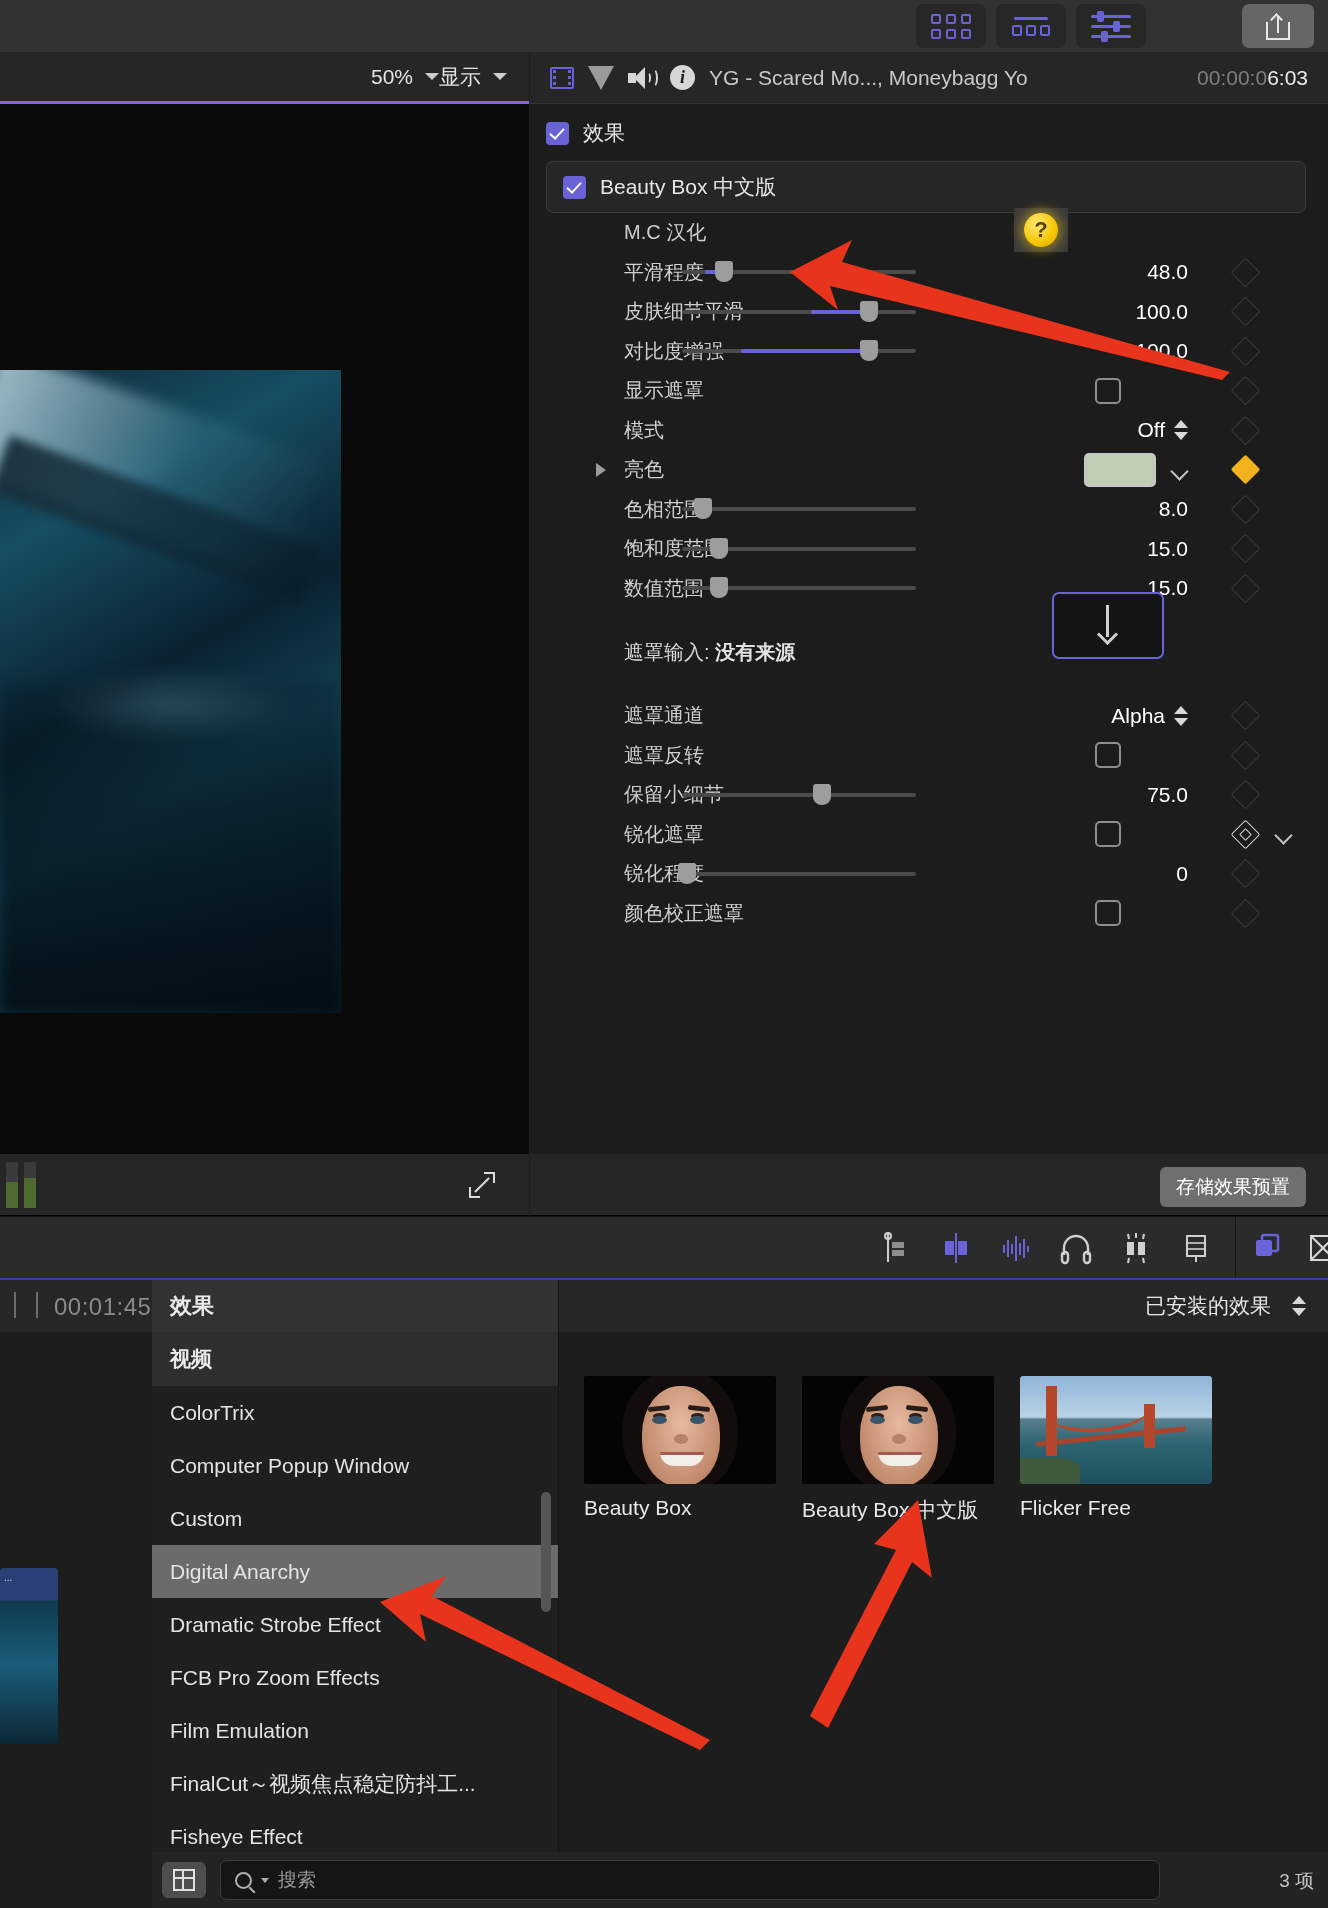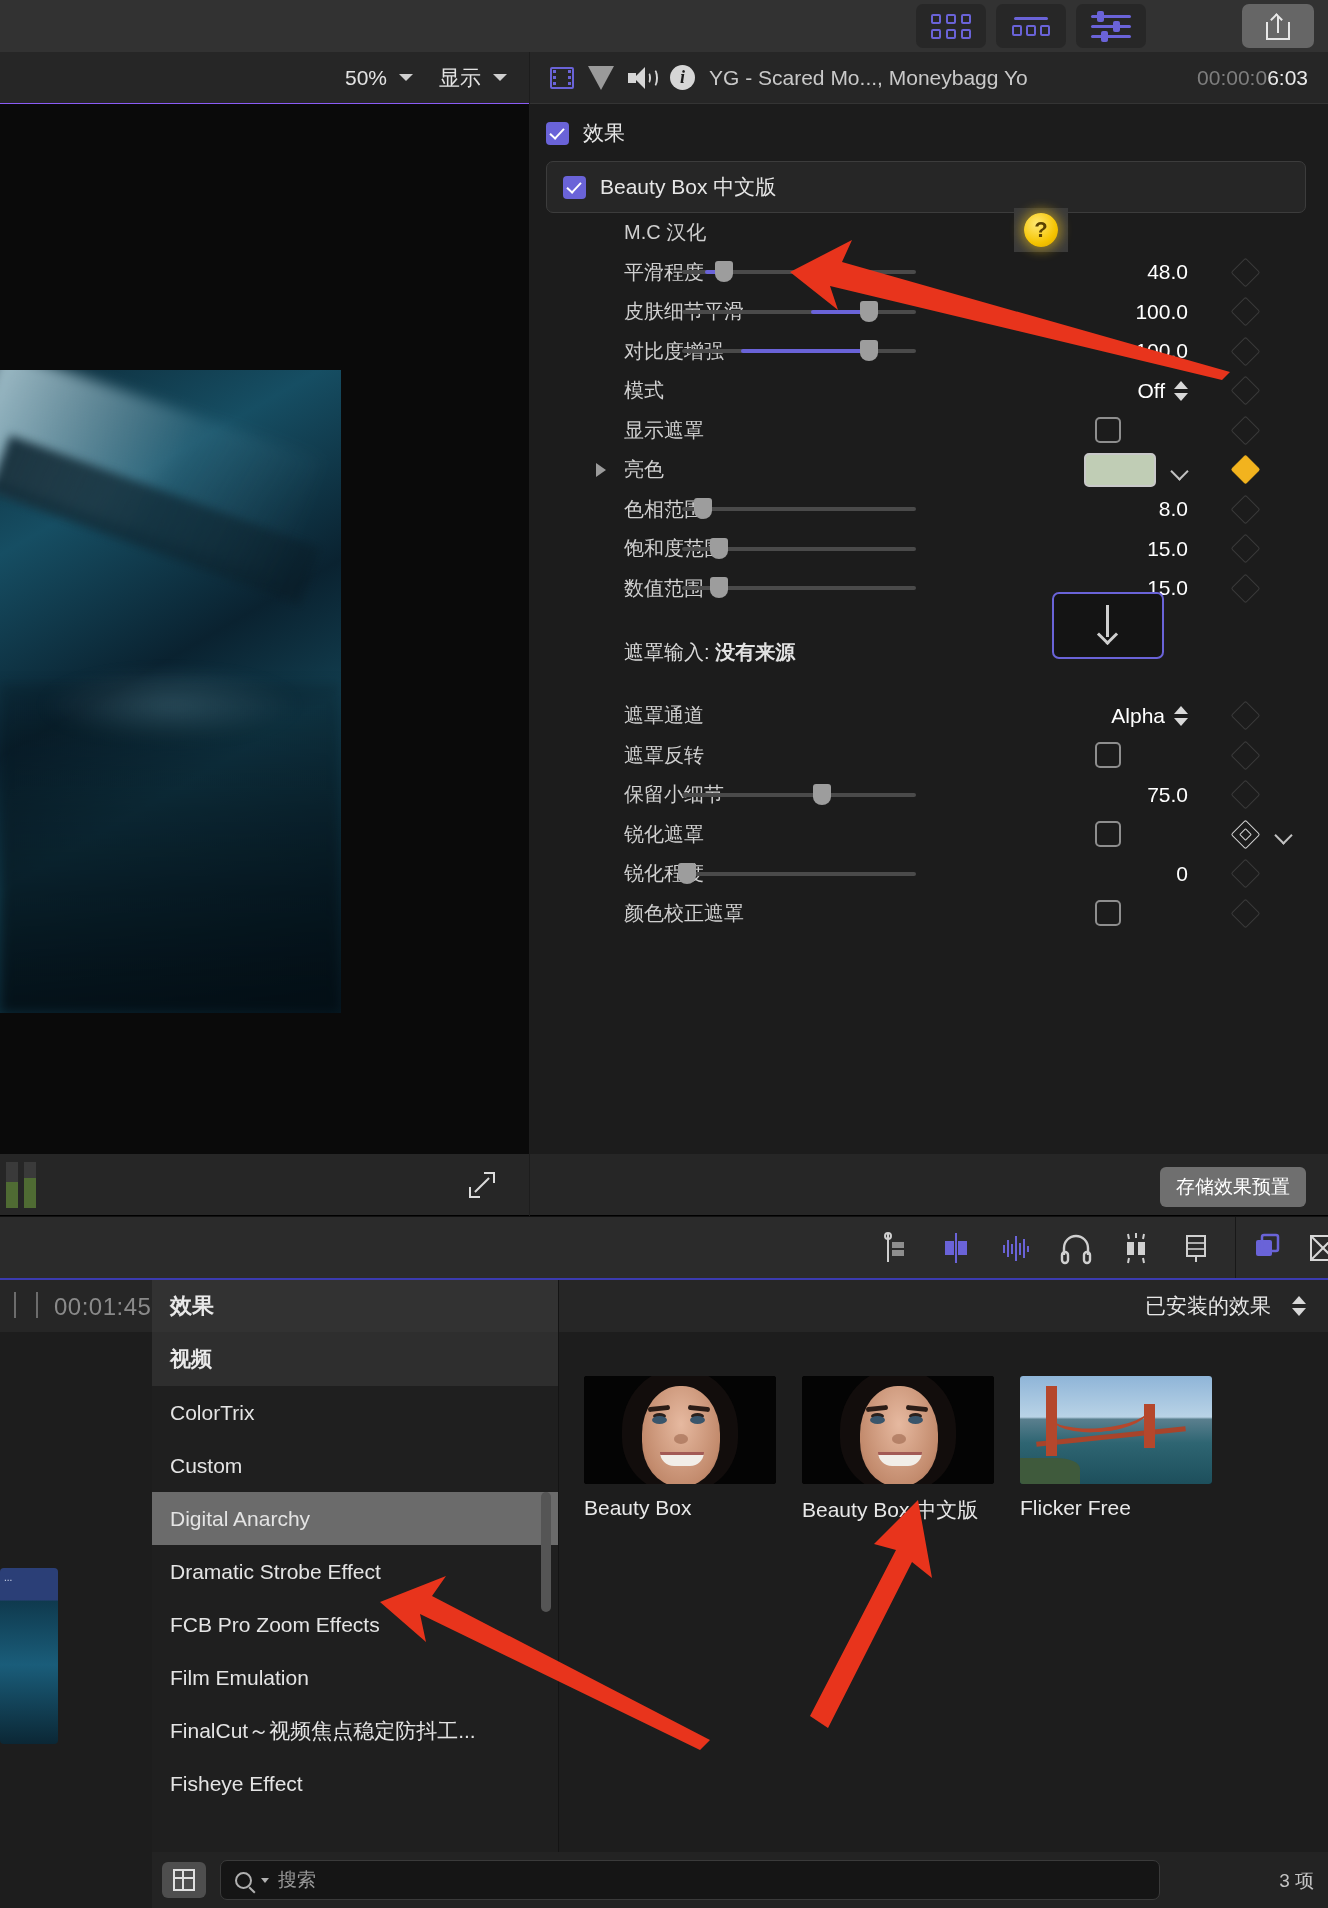--- a/index.html
+++ b/index.html
@@ -29,22 +29,22 @@
   .slid{ position:relative; width:40px;height:30px;}
   .slid .ln{ position:absolute; height:2.5px;background:#6a63d8; border-radius:2px;}
   .slid .kn{ position:absolute; width:7px;height:11px;background:#6a63d8;border-radius:2px;}
   .shareglyph{ position:relative; width:24px;height:28px;}
   .shareglyph .bx{ position:absolute;left:0;bottom:0;width:24px;height:18px;border:2px solid #e8e8e8;border-top:none;}
   .shareglyph .st{ position:absolute;left:11px;top:4px;width:2px;height:17px;background:#e8e8e8;}
   .shareglyph .ar{ position:absolute;left:6px;top:3px;width:9px;height:9px;border-left:2px solid #e8e8e8;border-top:2px solid #e8e8e8;transform:rotate(45deg);}
 
   
   .viewerbar{ position:absolute; left:0; top:52px; width:529px; height:52px; background:#262626;
-              display:flex; align-items:center; justify-content:flex-end; gap:26px; padding-right:22px;
-              border-bottom:1px solid #8b5cf6;}
+              display:flex; align-items:center; justify-content:flex-end; padding-right:22px;
+              border-bottom:3px solid #8b5cf6;}
   .vb-item{ display:flex; align-items:center; gap:12px; font-size:21px; color:#e3e3e3;}
   .chev{ width:0;height:0;border-left:7px solid transparent;border-right:7px solid transparent;border-top:7px solid #cfcfcf;}
   .viewer{ position:absolute; left:0; top:104px; width:529px; height:1050px; background:#0a0a0a; }
   .vframe{ position:absolute; left:0; top:266px; width:341px; height:643px;
     background:linear-gradient(150deg,#0d2a38 0%, #164e63 22%, #0a2230 46%, #123d4e 62%, #071a24 100%);
     overflow:hidden;}
   .vframe .streak{ position:absolute; left:-30px; top:30px; width:340px; height:130px;
     background:linear-gradient(100deg, rgba(210,240,250,.75), rgba(120,190,215,.15) 60%, transparent);
     transform:rotate(19deg); filter:blur(7px); }
   .vframe .streak2{ position:absolute; left:-10px; top:120px; width:330px; height:60px;
@@ -364,27 +364,27 @@
           <div class="prow">
             <span class="plabel">对比度增强</span>
             <span class="slider">
               <span class="fill" style="left:25%;width:55%"></span>
               <span class="knob" style="left:80%"></span>
             </span>
             <span class="pval">100.0</span>
             <span class="kf"></span>
           </div>
           <div class="prow">
+            <span class="plabel">显示遮罩</span>
+            <span class="pcheck"></span>
+            <span class="kf"></span>
+          </div>
+          <div class="prow">
             <span class="plabel">模式</span>
             <span class="pval">Off<span class="stepper"><i class="up"></i><i class="dn"></i></span></span>
-            <span class="kf"></span>
-          </div>
-          <div class="prow">
-            <span class="plabel">显示遮罩</span>
-            <span class="pcheck"></span>
             <span class="kf"></span>
           </div>
           <div class="prow">
             <span class="discl"></span>
             <span class="plabel">亮色</span>
             <span class="swatch" style="background:#c0cdb5"></span>
             <span class="vchev"></span>
             <span class="kf on"></span>
           </div>
           <div class="prow">
@@ -559,20 +559,21 @@
     <div class="tlstrip">
       <div class="tlclip">
         <span class="nm">...</span>
       </div>
     </div>
 
     <div class="cats">
       <div class="cat-group">视频</div>
       <div id="catlist">
           <div class="cat">ColorTrix</div>
+          <div class="cat">Computer Popup Window</div>
           <div class="cat">Custom</div>
           <div class="cat sel">Digital Anarchy</div>
           <div class="cat">Dramatic Strobe Effect</div>
           <div class="cat">FCB Pro Zoom Effects</div>
           <div class="cat">Film Emulation</div>
           <div class="cat">FinalCut～视频焦点稳定防抖工...</div>
           <div class="cat">Fisheye Effect</div>
         </div>
       <div class="catscroll"></div>
     </div>

